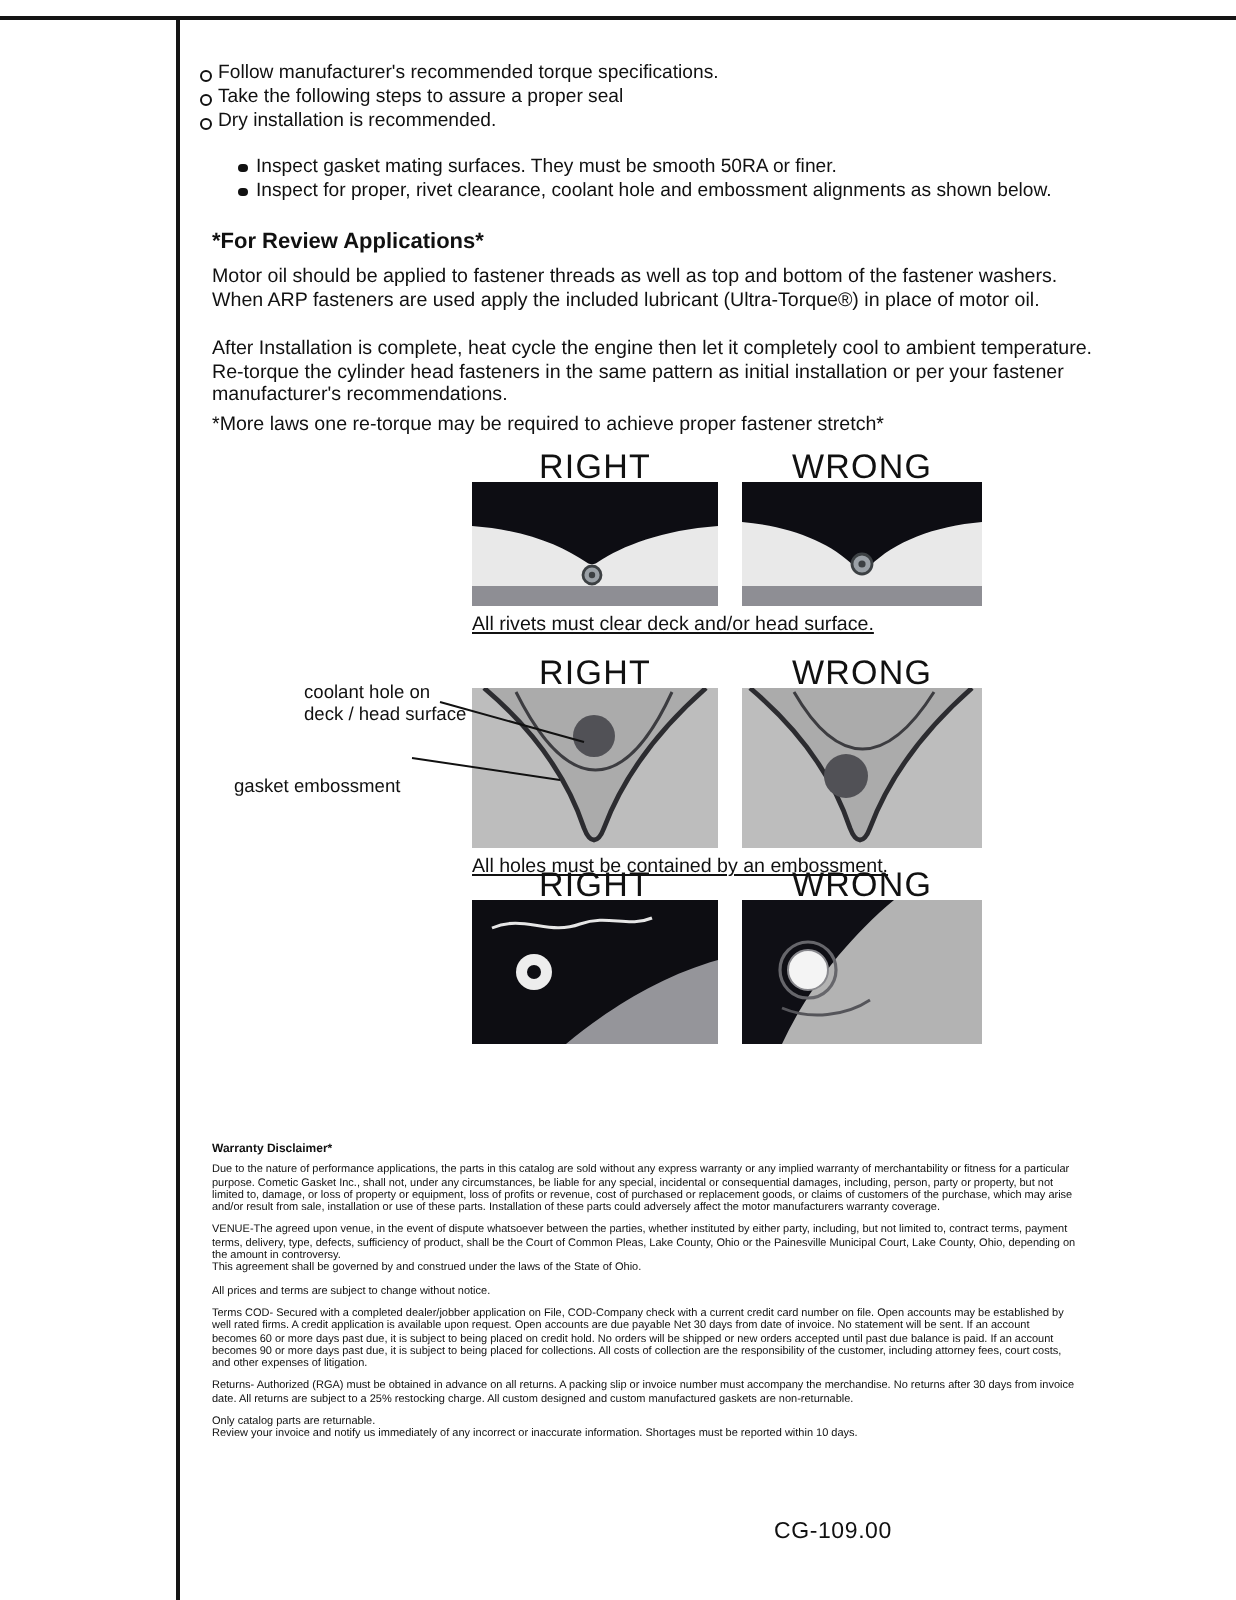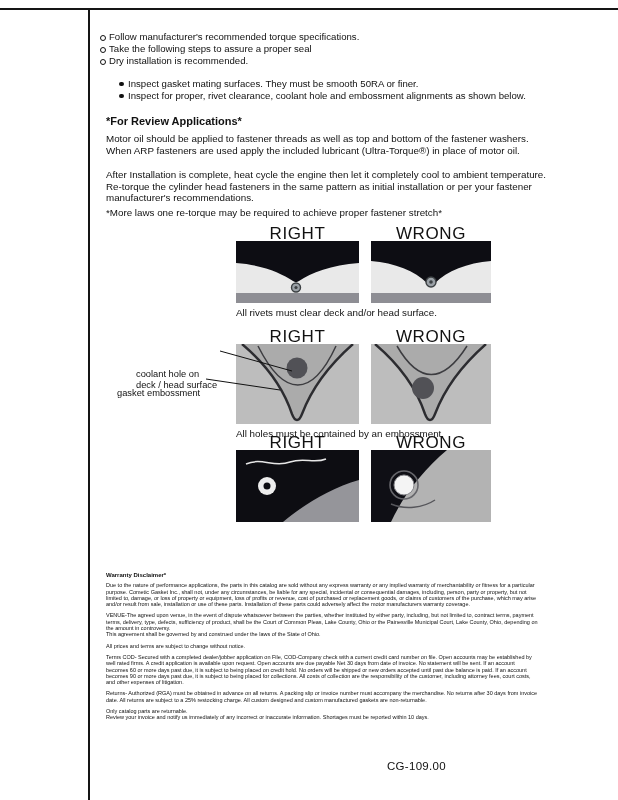--- a/index.html
+++ b/index.html
@@ -42,24 +42,24 @@
 
   .diag { position:absolute; left:236px; width:256px; }
   .d1 { top:224px; }
   .d2 { top:327px; }
   .d3 { top:433px; }
   .diag-headers { display:flex; gap:12px; height:17px; font-size:17px; letter-spacing:0.6px; }
   .diag-headers .hcell { width:123px; text-align:center; }
   .diag-headers .hcell:last-child { width:120px; }
   .diag-images { display:flex; gap:12px; }
   .photo { display:block; }
-  .caption { margin-top:4px; font-size:9.8px; line-height:11.5px; white-space:pre-line; }
+  .caption { margin-top:4px; font-size:9.8px; line-height:11.5px; white-space:pre-line;text-decoration:underline; }
 
   .callout { position:absolute; font-size:9.3px; line-height:11px; white-space:pre-line; }
-  .callout1 { left:136px; top:341px;margin-top:28px; }
+  .callout1 { left:152px; top:341px; }
   .callout2 { left:117px; top:372px;margin-top:16px; }
   .callout-lines { position:absolute; left:0; top:0; pointer-events:none; }
 
   .legal { position:absolute; left:106px; top:572px; width:432px; font-size:5.5px; line-height:6.3px; }
   .legal h3 { font-size:6px; font-weight:bold; margin-bottom:4px; }
   .legal p { margin-bottom:5px; white-space:pre-line; }
 
   .footer-code { position:absolute; left:387px; top:760px; font-size:11.5px; letter-spacing:0.3px; }
 </style>
 </head>

